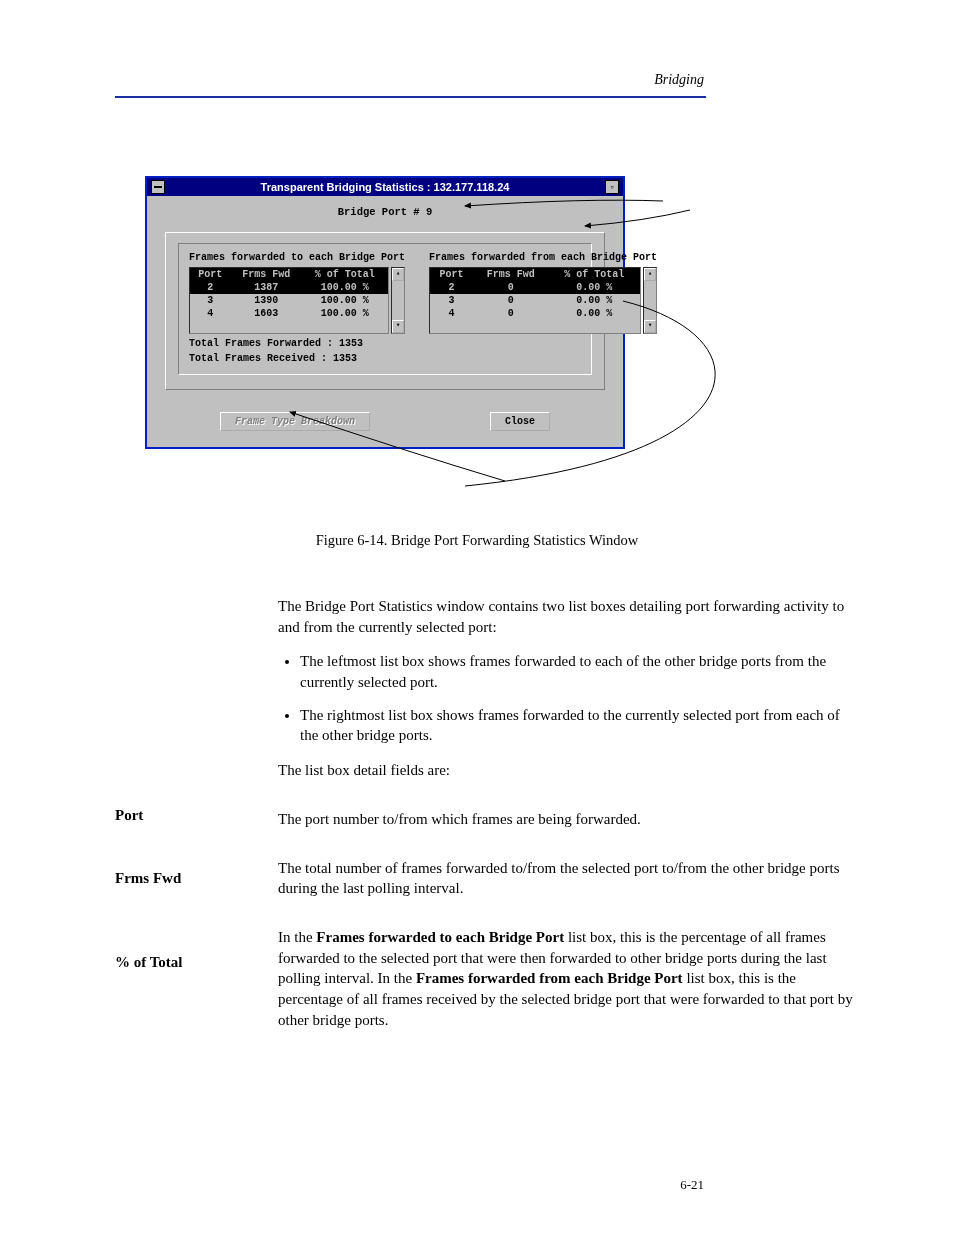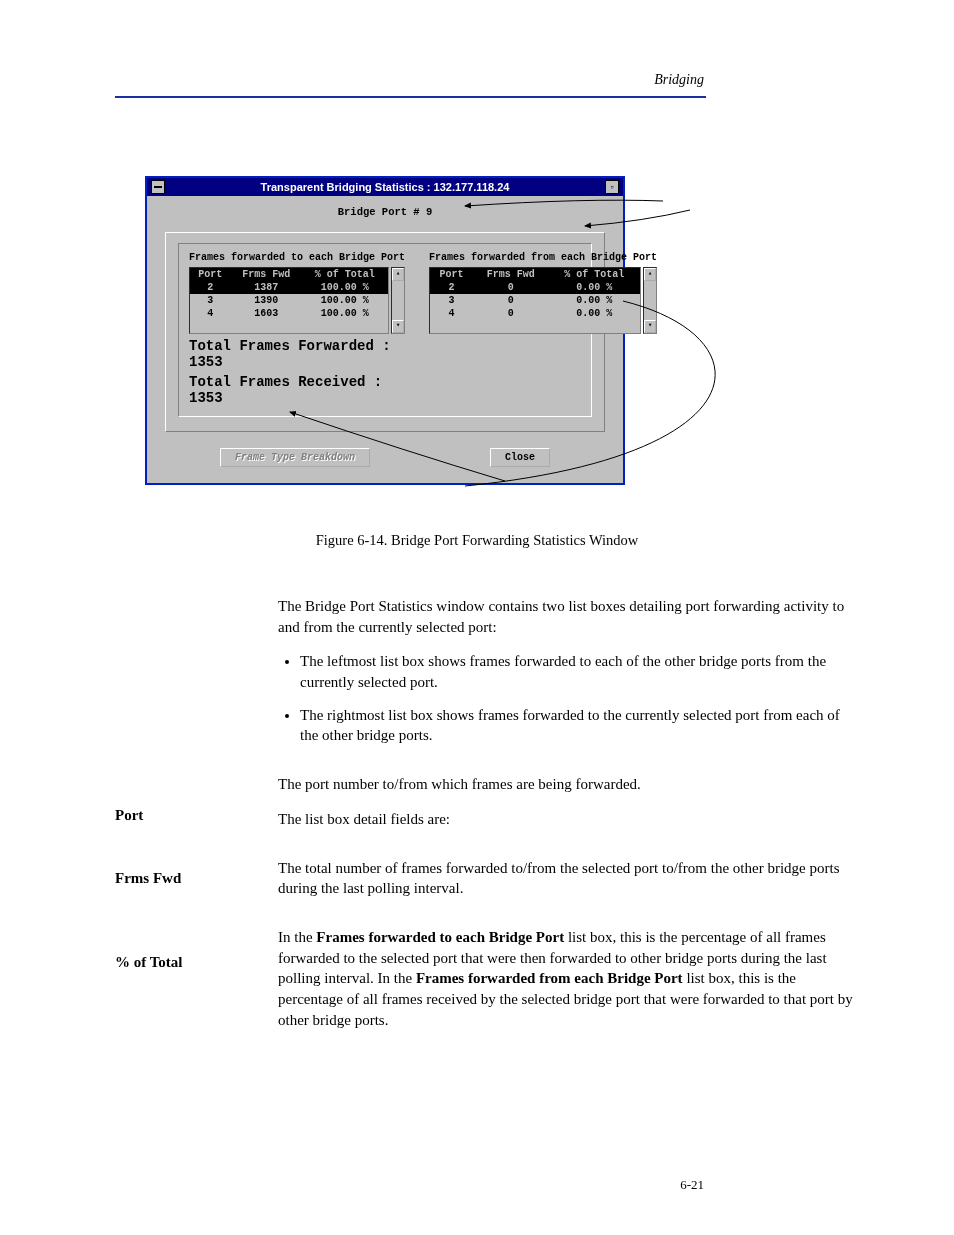--- a/index.html
+++ b/index.html
@@ -134,28 +134,28 @@
   .scroll-btn {
     height:11px;
     background:#c0c0c0;
     border:1px outset #fff;
     font-size:7px;
     line-height:8px;
     text-align:center;
   }
   .totals {
     font-weight: bold;
-    font-size:14px;
+    font-size:10px;
   }
   .totals div { margin-top: 4px; }
   .btn-row {
     display:flex;
     justify-content:center;
     gap: 120px;
-    margin-top: 16px;
+    margin-top: 22px;
   }
   .ui-btn {
     border: 1px outset #fff;
     background:#c0c0c0;
     font-family:"Courier New",monospace;
     font-size:10px;
     padding: 3px 14px;
   }
   .ui-btn.ghost {
     color:#808080;
@@ -336,23 +336,23 @@
   </svg>
 
   <div class="caption">Figure 6-14.  Bridge Port Forwarding Statistics Window</div>
 
   <div class="body-text">
     <p>The Bridge Port Statistics window contains two list boxes detailing port forwarding activity to and from the currently selected port:</p>
     <ul class="bul">
       <li>The leftmost list box shows frames forwarded to each of the other bridge ports from the currently selected port.</li>
       <li>The rightmost list box shows frames forwarded to the currently selected port from each of the other bridge ports.</li>
     </ul>
+    <p>The list box detail fields are:</p>
+
     <p style="margin-top:28px">The port number to/from which frames are being forwarded.</p>
-
-    <p>The list box detail fields are:</p>
 
     <p style="margin-top:28px">The total number of frames forwarded to/from the selected port to/from the other bridge ports during the last polling interval.</p>
 
     <p style="margin-top:28px">
       <span>In the </span><b>Frames forwarded to each Bridge Port</b><span> list box, this is the percentage of all frames forwarded to the selected port that were then forwarded to other bridge ports during the last polling interval. In the </span><b>Frames forwarded from each Bridge Port</b><span> list box, this is the percentage of all frames received by the selected bridge port that were forwarded to that port by other bridge ports.</span>
     </p>
   </div>
 
   <div class="side-label" style="top:807px;">Port</div>
   <div class="side-label" style="top:870px;">Frms Fwd</div>

